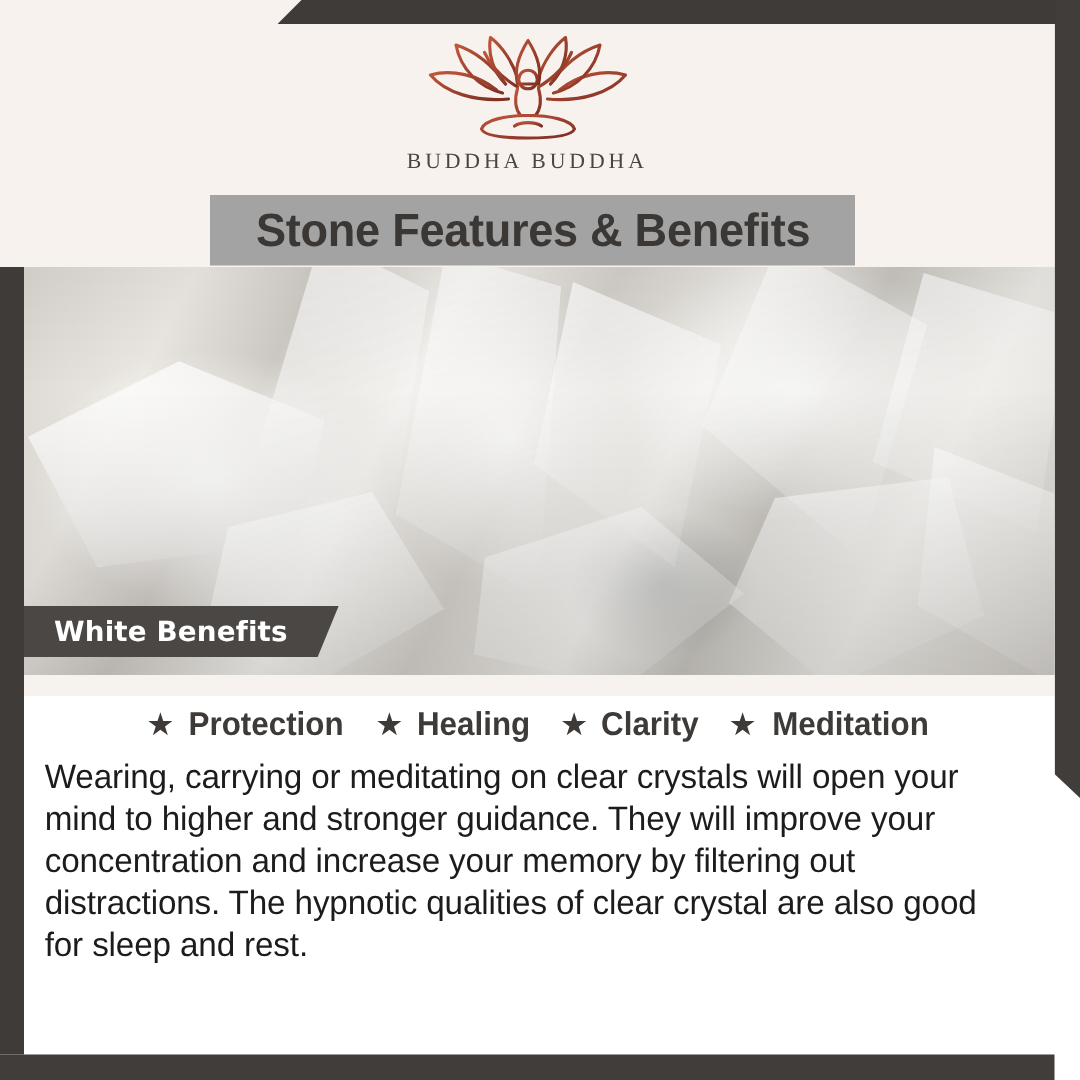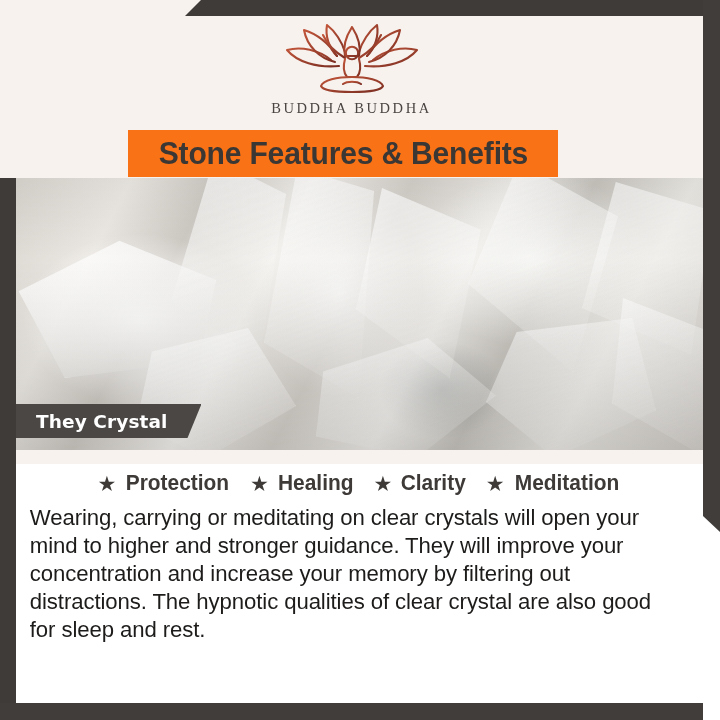--- a/index.html
+++ b/index.html
@@ -93,24 +93,24 @@
     font-size: 14.5px;
     letter-spacing: 2.6px;
     color: #4a4442;
     font-weight: 400;
   }
 
   
   .title-band {
     position: absolute;
     top: 130px;
-    left: 128px;
+    left: 140px;
     width: 430px;
     height: 47px;
-    background: #f97316;
+    background: #a3a3a3;
     display: flex;
     align-items: center;
     justify-content: center;
     z-index: 3;
   }
   .title-text {
     font-family: "Liberation Sans Narrow", "Liberation Sans", sans-serif;
     font-size: 31px;
     font-weight: 700;
     color: #3a3735;
@@ -313,21 +313,21 @@
       <div class="facet f6"></div>
       <div class="facet f7"></div>
       <div class="facet f8"></div>
       <div class="facet f9"></div>
       <div class="facet f10"></div>
       <div class="hero-shade"></div>
     </div>
   </div>
 
   <div class="stone-tag">
-    <span class="stone-tag-text">They Crystal</span>
+    <span class="stone-tag-text">White Benefits</span>
   </div>
 
   <div class="strip"></div>
 
   <div class="body-panel">
 
     <div class="benefits">
       <div class="benefit">
         <span class="benefit-star">★</span>
         <span class="benefit-label">Protection</span>

